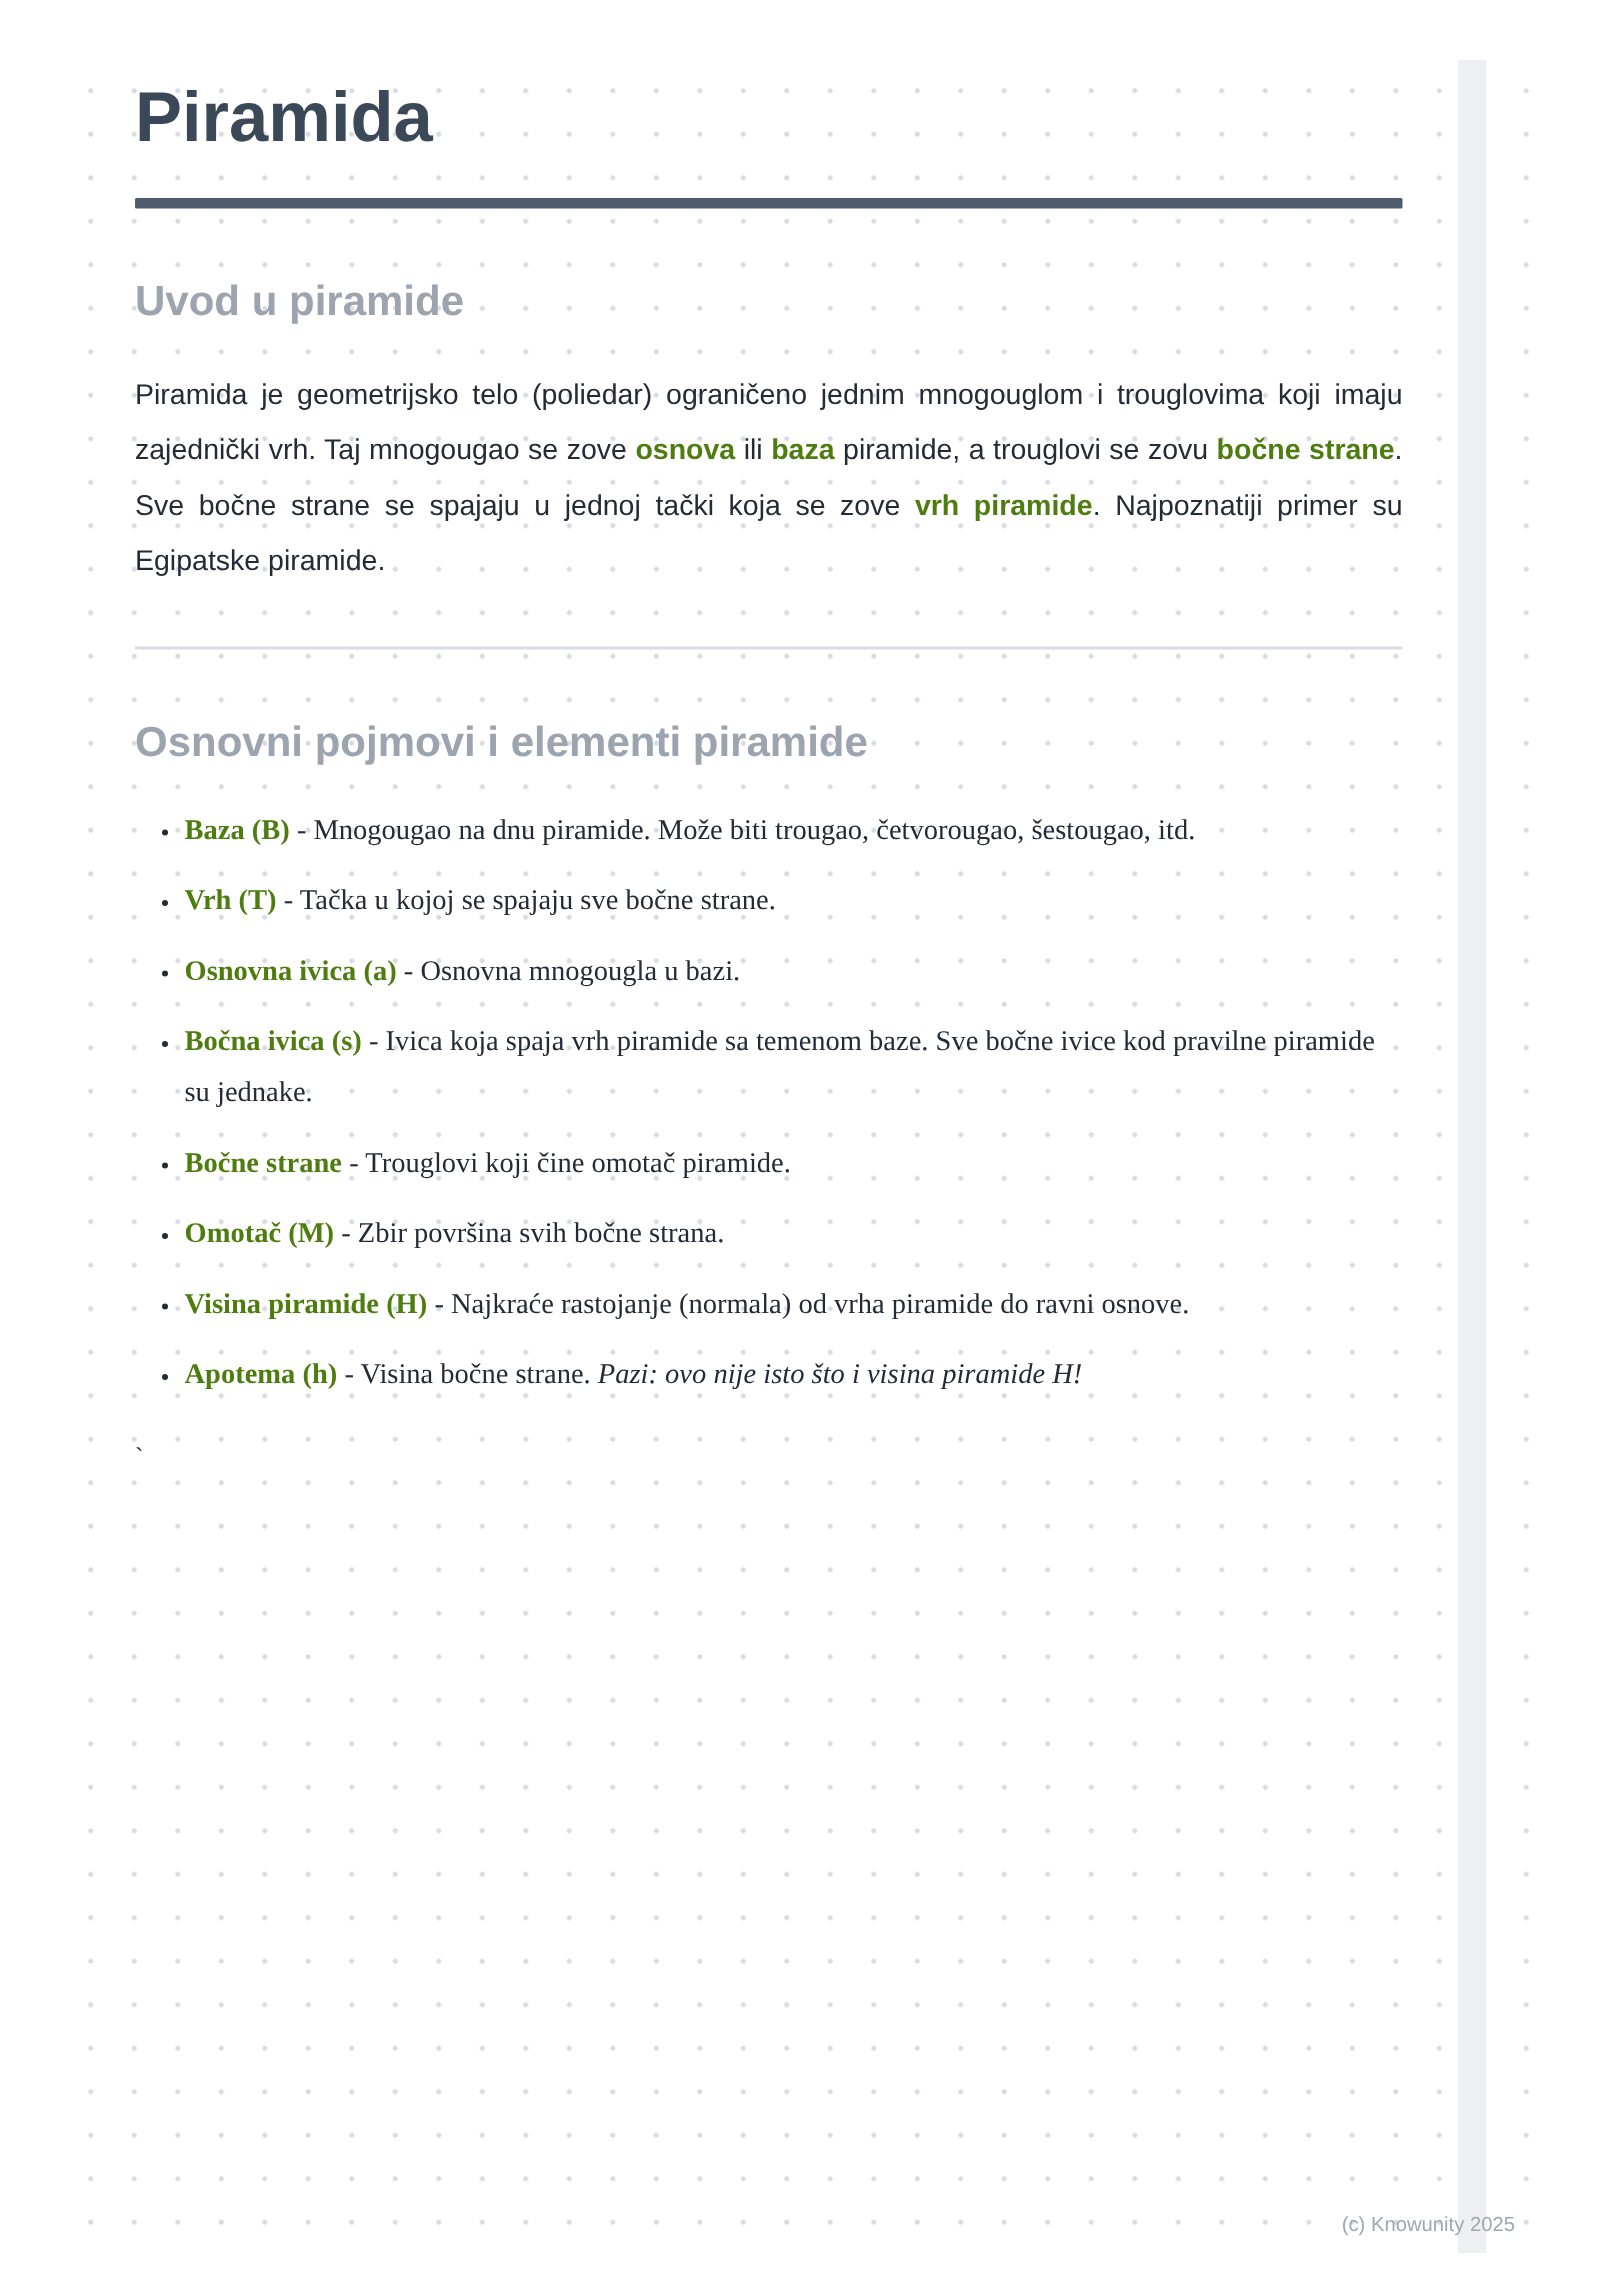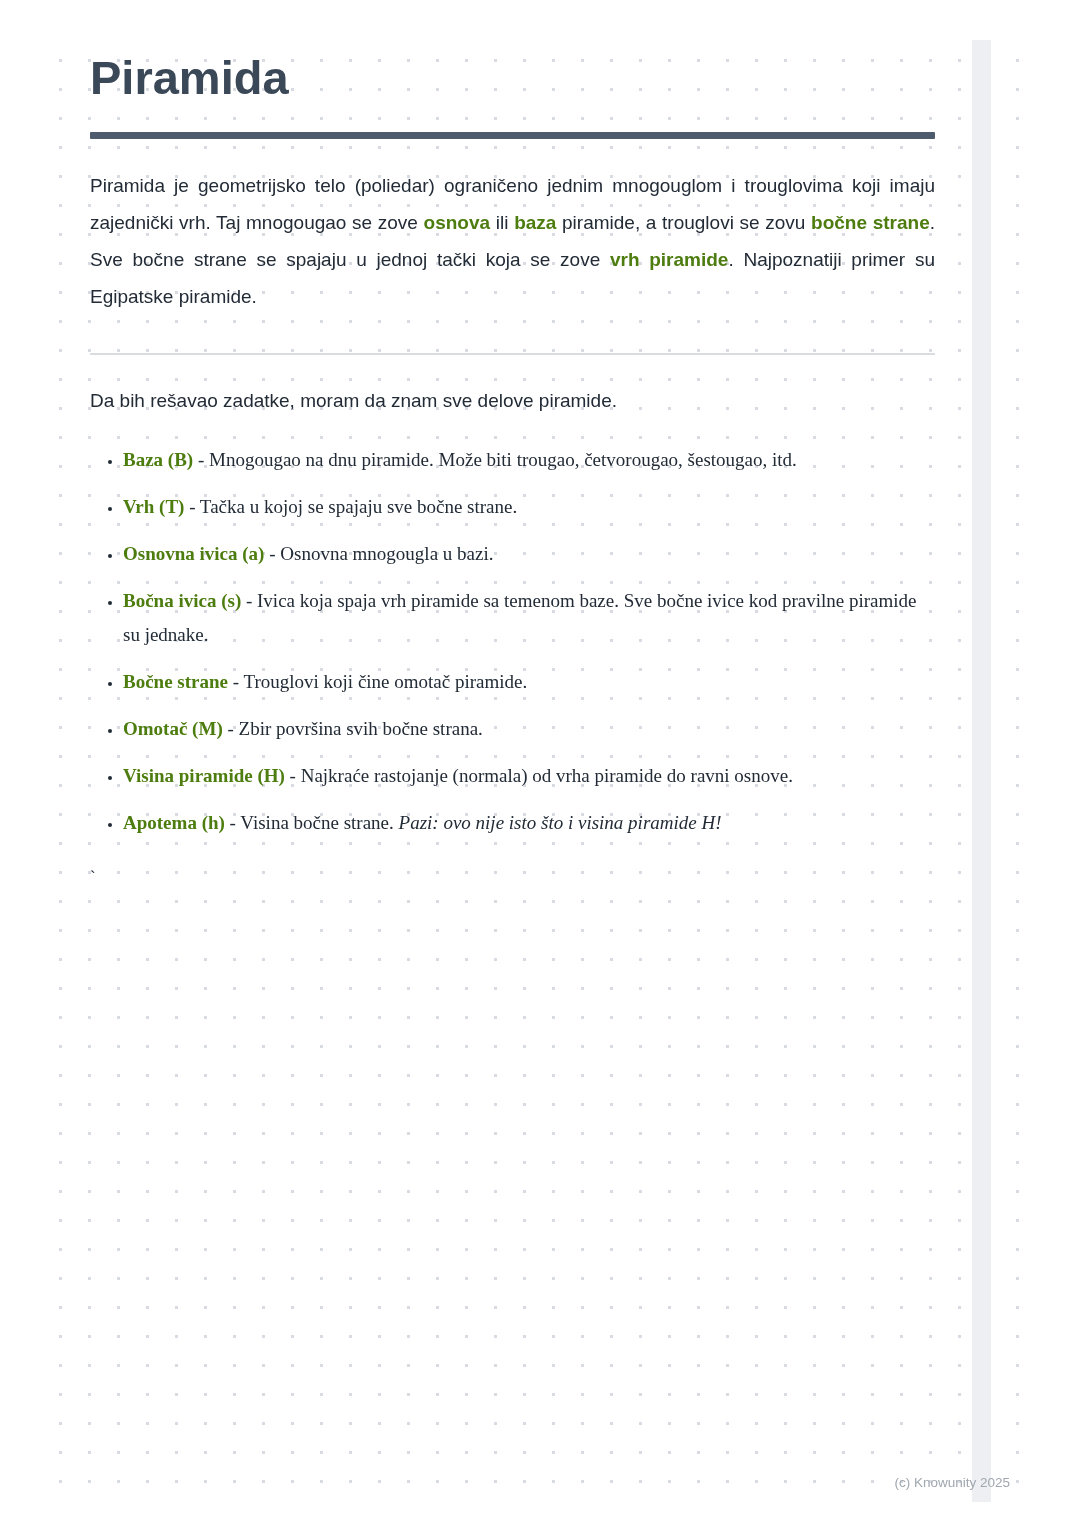--- a/index.html
+++ b/index.html
@@ -102,27 +102,28 @@
 <body>
 
 <div class="page">
   <div class="dots"></div>
   <div class="strip"></div>
 
   <div class="content">
     <h1 class="title">Piramida</h1>
     <div class="title-rule"></div>
 
+    <h2 class="section">Uvod u piramide</h2>
 
     <p class="lead"><span>Piramida je geometrijsko telo (poliedar) ograničeno jednim mnogouglom i trouglovima koji imaju zajednički vrh. Taj mnogougao se zove </span><b class="term">osnova</b><span> ili </span><b class="term">baza</b><span> piramide, a trouglovi se zovu </span><b class="term">bočne strane</b><span>. Sve bočne strane se spajaju u jednoj tački koja se zove </span><b class="term">vrh piramide</b><span>. Najpoznatiji primer su Egipatske piramide.</span></p>
 
     <hr class="divider">
 
+    <h2 class="section">Osnovni pojmovi i elementi piramide</h2>
 
-    <p class="sub">Da bih rešavao zadatke, moram da znam sve delove piramide.</p>
 
     <ul class="terms">
       <li><b class="term">Baza (B)</b><span> - Mnogougao na dnu piramide. Može biti trougao, četvorougao, šestougao, itd.</span></li>
       <li><b class="term">Vrh (T)</b><span> - Tačka u kojoj se spajaju sve bočne strane.</span></li>
       <li><b class="term">Osnovna ivica (a)</b><span> - Osnovna mnogougla u bazi.</span></li>
       <li><b class="term">Bočna ivica (s)</b><span> - Ivica koja spaja vrh piramide sa temenom baze. Sve bočne ivice kod pravilne piramide su jednake.</span></li>
       <li><b class="term">Bočne strane</b><span> - Trouglovi koji čine omotač piramide.</span></li>
       <li><b class="term">Omotač (M)</b><span> - Zbir površina svih bočne strana.</span></li>
       <li><b class="term">Visina piramide (H)</b><span> - Najkraće rastojanje (normala) od vrha piramide do ravni osnove.</span></li>
       <li><b class="term">Apotema (h)</b><span> - Visina bočne strane. </span><i class="note">Pazi: ovo nije isto što i visina piramide H!</i></li>

